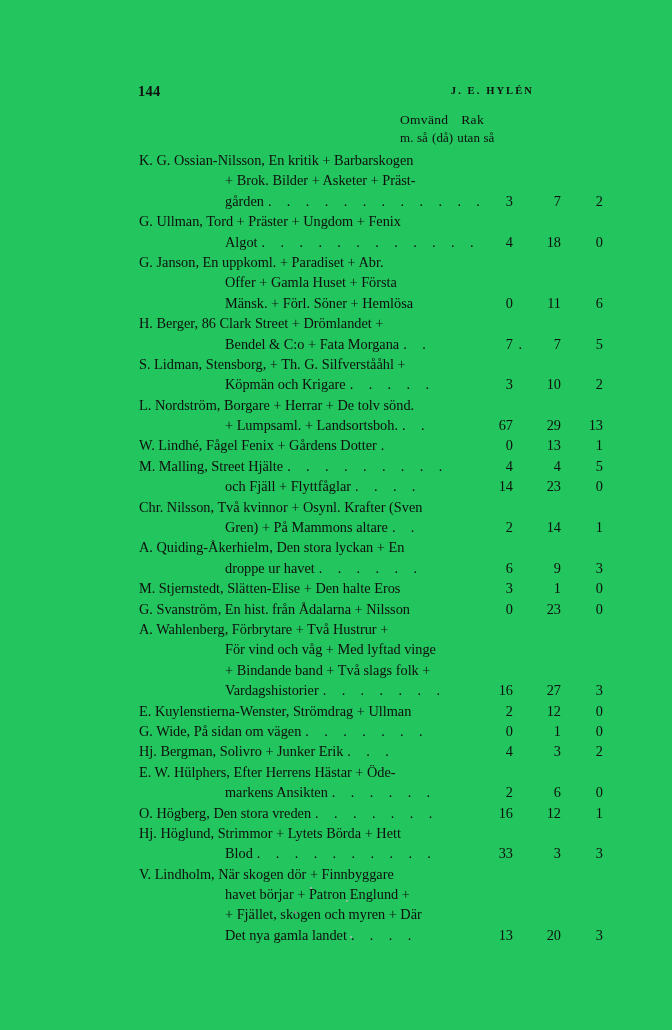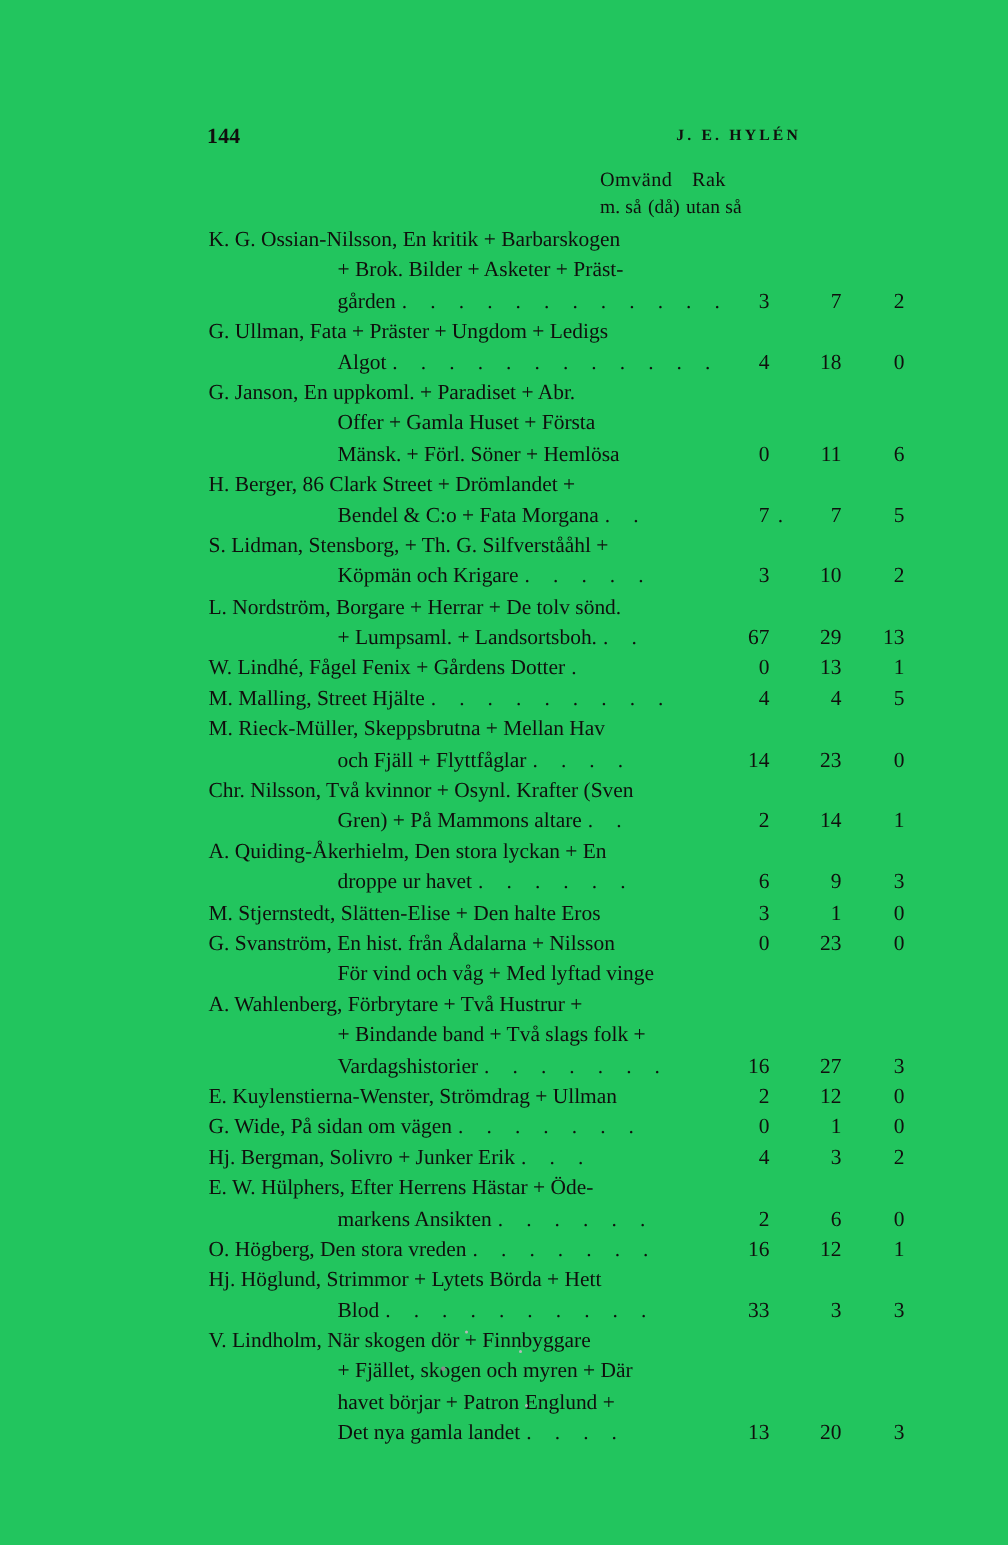--- a/index.html
+++ b/index.html
@@ -153,21 +153,21 @@
     </div>
   </div>
 
   <div class="entries" id="entries">
       <div class="entry">
         <div class="eline lvl0"><span class="etext">K. G. Ossian-Nilsson, En kritik + Barbarskogen</span></div>
         <div class="eline lvl1"><span class="etext">+ Brok. Bilder + Asketer + Präst-</span></div>
         <div class="eline lvl1"><span class="etext">gården</span><span class="leader">. . . . . . . . . . . .</span><span class="num n1">3</span><span class="num n2">7</span><span class="num n3">2</span></div>
       </div>
       <div class="entry">
-        <div class="eline lvl0"><span class="etext">G. Ullman, Fata + Präster + Ungdom + Ledigs</span></div>
+        <div class="eline lvl0"><span class="etext">G. Ullman, Tord + Präster + Ungdom + Fenix</span></div>
         <div class="eline lvl1"><span class="etext">Algot</span><span class="leader">. . . . . . . . . . . .</span><span class="num n1">4</span><span class="num n2">18</span><span class="num n3">0</span></div>
       </div>
       <div class="entry">
         <div class="eline lvl0"><span class="etext">G. Janson, En uppkoml. + Paradiset + Abr.</span></div>
         <div class="eline lvl1"><span class="etext">Offer + Gamla Huset + Första</span></div>
         <div class="eline lvl1"><span class="etext">Mänsk. + Förl. Söner + Hemlösa</span><span class="num n1">0</span><span class="num n2">11</span><span class="num n3">6</span></div>
       </div>
       <div class="entry">
         <div class="eline lvl0"><span class="etext">H. Berger, 86 Clark Street + Drömlandet +</span></div>
         <div class="eline lvl1"><span class="etext">Bendel &amp; C:o + Fata Morgana</span><span class="leader">. .</span><span class="straydot">.</span><span class="num n1">7</span><span class="num n2">7</span><span class="num n3">5</span></div>
@@ -180,40 +180,39 @@
         <div class="eline lvl0"><span class="etext">L. Nordström, Borgare + Herrar + De tolv sönd.</span></div>
         <div class="eline lvl1"><span class="etext">+ Lumpsaml. + Landsortsboh.</span><span class="leader">. .</span><span class="num n1">67</span><span class="num n2">29</span><span class="num n3">13</span></div>
       </div>
       <div class="entry">
         <div class="eline lvl0"><span class="etext">W. Lindhé, Fågel Fenix + Gårdens Dotter</span><span class="leader">.</span><span class="num n1">0</span><span class="num n2">13</span><span class="num n3">1</span></div>
       </div>
       <div class="entry">
         <div class="eline lvl0"><span class="etext">M. Malling, Street Hjälte</span><span class="leader">. . . . . . . . .</span><span class="num n1">4</span><span class="num n2">4</span><span class="num n3">5</span></div>
       </div>
       <div class="entry">
-        <div class="eline lvl0"><span class="etext">M. Rieck-Müller, Skeppsbrutna + Mellan Hav</span></div>
         <div class="eline lvl1"><span class="etext">och Fjäll + Flyttfåglar</span><span class="leader">. . . .</span><span class="num n1">14</span><span class="num n2">23</span><span class="num n3">0</span></div>
       </div>
       <div class="entry">
         <div class="eline lvl0"><span class="etext">Chr. Nilsson, Två kvinnor + Osynl. Krafter (Sven</span></div>
         <div class="eline lvl1"><span class="etext">Gren) + På Mammons altare</span><span class="leader">. .</span><span class="num n1">2</span><span class="num n2">14</span><span class="num n3">1</span></div>
       </div>
       <div class="entry">
         <div class="eline lvl0"><span class="etext">A. Quiding-Åkerhielm, Den stora lyckan + En</span></div>
         <div class="eline lvl1"><span class="etext">droppe ur havet</span><span class="leader">. . . . . .</span><span class="num n1">6</span><span class="num n2">9</span><span class="num n3">3</span></div>
       </div>
       <div class="entry">
         <div class="eline lvl0"><span class="etext">M. Stjernstedt, Slätten-Elise + Den halte Eros</span><span class="num n1">3</span><span class="num n2">1</span><span class="num n3">0</span></div>
       </div>
       <div class="entry">
         <div class="eline lvl0"><span class="etext">G. Svanström, En hist. från Ådalarna + Nilsson</span><span class="num n1">0</span><span class="num n2">23</span><span class="num n3">0</span></div>
       </div>
       <div class="entry">
+        <div class="eline lvl0"><span class="etext">A. Wahlenberg, Förbrytare + Två Hustrur +</span></div>
         <div class="eline lvl1"><span class="etext">För vind och våg + Med lyftad vinge</span></div>
-        <div class="eline lvl0"><span class="etext">A. Wahlenberg, Förbrytare + Två Hustrur +</span></div>
         <div class="eline lvl1"><span class="etext">+ Bindande band + Två slags folk +</span></div>
         <div class="eline lvl1"><span class="etext">Vardagshistorier</span><span class="leader">. . . . . . .</span><span class="num n1">16</span><span class="num n2">27</span><span class="num n3">3</span></div>
       </div>
       <div class="entry">
         <div class="eline lvl0"><span class="etext">E. Kuylenstierna-Wenster, Strömdrag + Ullman</span><span class="num n1">2</span><span class="num n2">12</span><span class="num n3">0</span></div>
       </div>
       <div class="entry">
         <div class="eline lvl0"><span class="etext">G. Wide, På sidan om vägen</span><span class="leader">. . . . . . .</span><span class="num n1">0</span><span class="num n2">1</span><span class="num n3">0</span></div>
       </div>
       <div class="entry">
@@ -225,22 +224,22 @@
       </div>
       <div class="entry">
         <div class="eline lvl0"><span class="etext">O. Högberg, Den stora vreden</span><span class="leader">. . . . . . .</span><span class="num n1">16</span><span class="num n2">12</span><span class="num n3">1</span></div>
       </div>
       <div class="entry">
         <div class="eline lvl0"><span class="etext">Hj. Höglund, Strimmor + Lytets Börda + Hett</span></div>
         <div class="eline lvl1"><span class="etext">Blod</span><span class="leader">. . . . . . . . . .</span><span class="num n1">33</span><span class="num n2">3</span><span class="num n3">3</span></div>
       </div>
       <div class="entry">
         <div class="eline lvl0"><span class="etext">V. Lindholm, När skogen dör + Finnbyggare</span></div>
+        <div class="eline lvl1"><span class="etext">havet börjar + Patron Englund +</span></div>
         <div class="eline lvl1"><span class="etext">+ Fjället, skogen och myren + Där</span></div>
-        <div class="eline lvl1"><span class="etext">havet börjar + Patron Englund +</span></div>
         <div class="eline lvl1"><span class="etext">Det nya gamla landet</span><span class="leader">. . . .</span><span class="num n1">13</span><span class="num n2">20</span><span class="num n3">3</span></div>
       </div>
     </div>
 
   <div class="speck" style="left:310px; top:887px; width:2px; height:2px;"></div>
   <div class="speck" style="left:346px; top:900px; width:2px; height:2px;"></div>
   <div class="speck" style="left:294px; top:911px; width:3px; height:3px; background:#8d8d8d;"></div>
   <div class="speck" style="left:350px; top:936px; width:2px; height:2px;"></div>
 
 </div>

